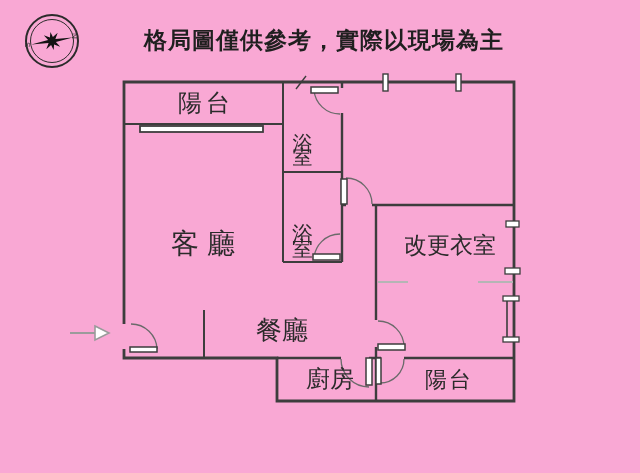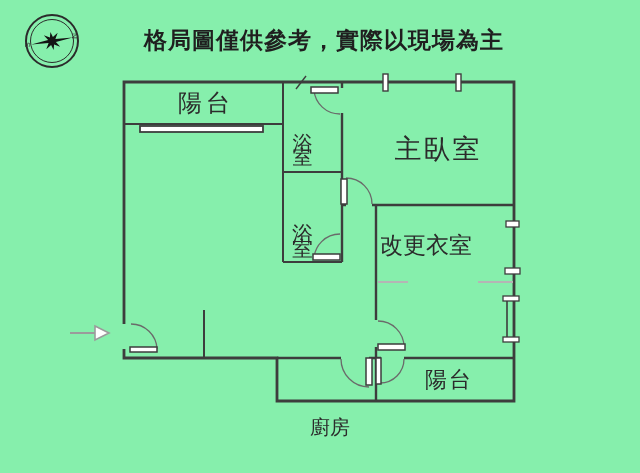--- a/index.html
+++ b/index.html
@@ -1,39 +1,39 @@
 <!DOCTYPE html>
 <html><head>
 <meta charset="utf-8">
 <style>
   html,body{margin:0;padding:0;background:#ffffff;}
   .stage{
-    position:relative;width:640px;height:473px;background:#86efac;overflow:hidden;
+    position:relative;width:640px;height:473px;background:#f9a8d4;overflow:hidden;
     font-family:"Liberation Sans","DejaVu Sans",sans-serif;color:#2b2b2b;
   }
   svg.plan{position:absolute;left:0;top:0;}
   .lbl{
     position:absolute;display:flex;align-items:center;justify-content:center;
     color:#2b2b2b;font-weight:400;white-space:pre;line-height:1;
   }
   .title{
     left:138px;top:24px;width:372px;height:32px;
     font-size:23px;font-weight:600;letter-spacing:1px;color:#1f1f1f;
   }
   .balcony-top{left:142px;top:88px;width:128px;height:30px;font-size:24px;letter-spacing:4px;}
   .bath-upper{left:285px;top:98px;width:36px;height:62px;font-size:20px;
     writing-mode:vertical-rl;text-orientation:upright;letter-spacing:12px;}
   .bath-lower{left:285px;top:184px;width:36px;height:72px;font-size:21px;
     writing-mode:vertical-rl;text-orientation:upright;letter-spacing:14px;}
   .master{left:378px;top:131px;width:120px;height:36px;font-size:27px;letter-spacing:2px;}
-  .dressing{left:366px;top:230px;width:120px;height:30px;font-size:23px;}
+  .dressing{left:390px;top:230px;width:120px;height:30px;font-size:23px;}
   .living{left:147px;top:225px;width:112px;height:38px;font-size:28px;}
   .dining{left:248px;top:313px;width:68px;height:34px;font-size:26px;}
   .bedroom{left:413px;top:301px;width:70px;height:34px;font-size:25px;letter-spacing:2px;}
-  .kitchen{left:303px;top:366px;width:54px;height:26px;font-size:20px;margin-top:48px;}
+  .kitchen{left:303px;top:366px;width:54px;height:26px;font-size:24px;}
   .balcony-bottom{left:418px;top:365px;width:62px;height:30px;font-size:22px;letter-spacing:2px;}
 </style>
 </head>
 <body>
 
 <div class="stage">
 
   <svg class="plan" width="640" height="473" viewBox="0 0 640 473">
 
     <g>
@@ -119,18 +119,19 @@
       <path d="M404,359 A24,24 0 0 1 380,383" fill="none" stroke="#6a6a6a" stroke-width="1.3"></path>
       <rect x="376" y="358" width="5" height="26" fill="#ffffff" stroke="#3d3d3d" stroke-width="1.5"></rect>
     </g>
   </svg>
 
   <div class="lbl title">格局圖僅供參考，實際以現場為主</div>
 
   <div class="lbl balcony-top">陽台</div>
   <div class="lbl bath-upper">浴室</div>
   <div class="lbl bath-lower">浴室</div>
-  <div class="lbl master">主臥室</div>
   <div class="lbl dressing">改更衣室</div>
+  <div class="lbl living">客 廳</div>
+  <div class="lbl dining">餐廳</div>
   <div class="lbl kitchen">廚房</div>
   <div class="lbl balcony-bottom">陽台</div>
 
 </div>
 
 </body></html>

